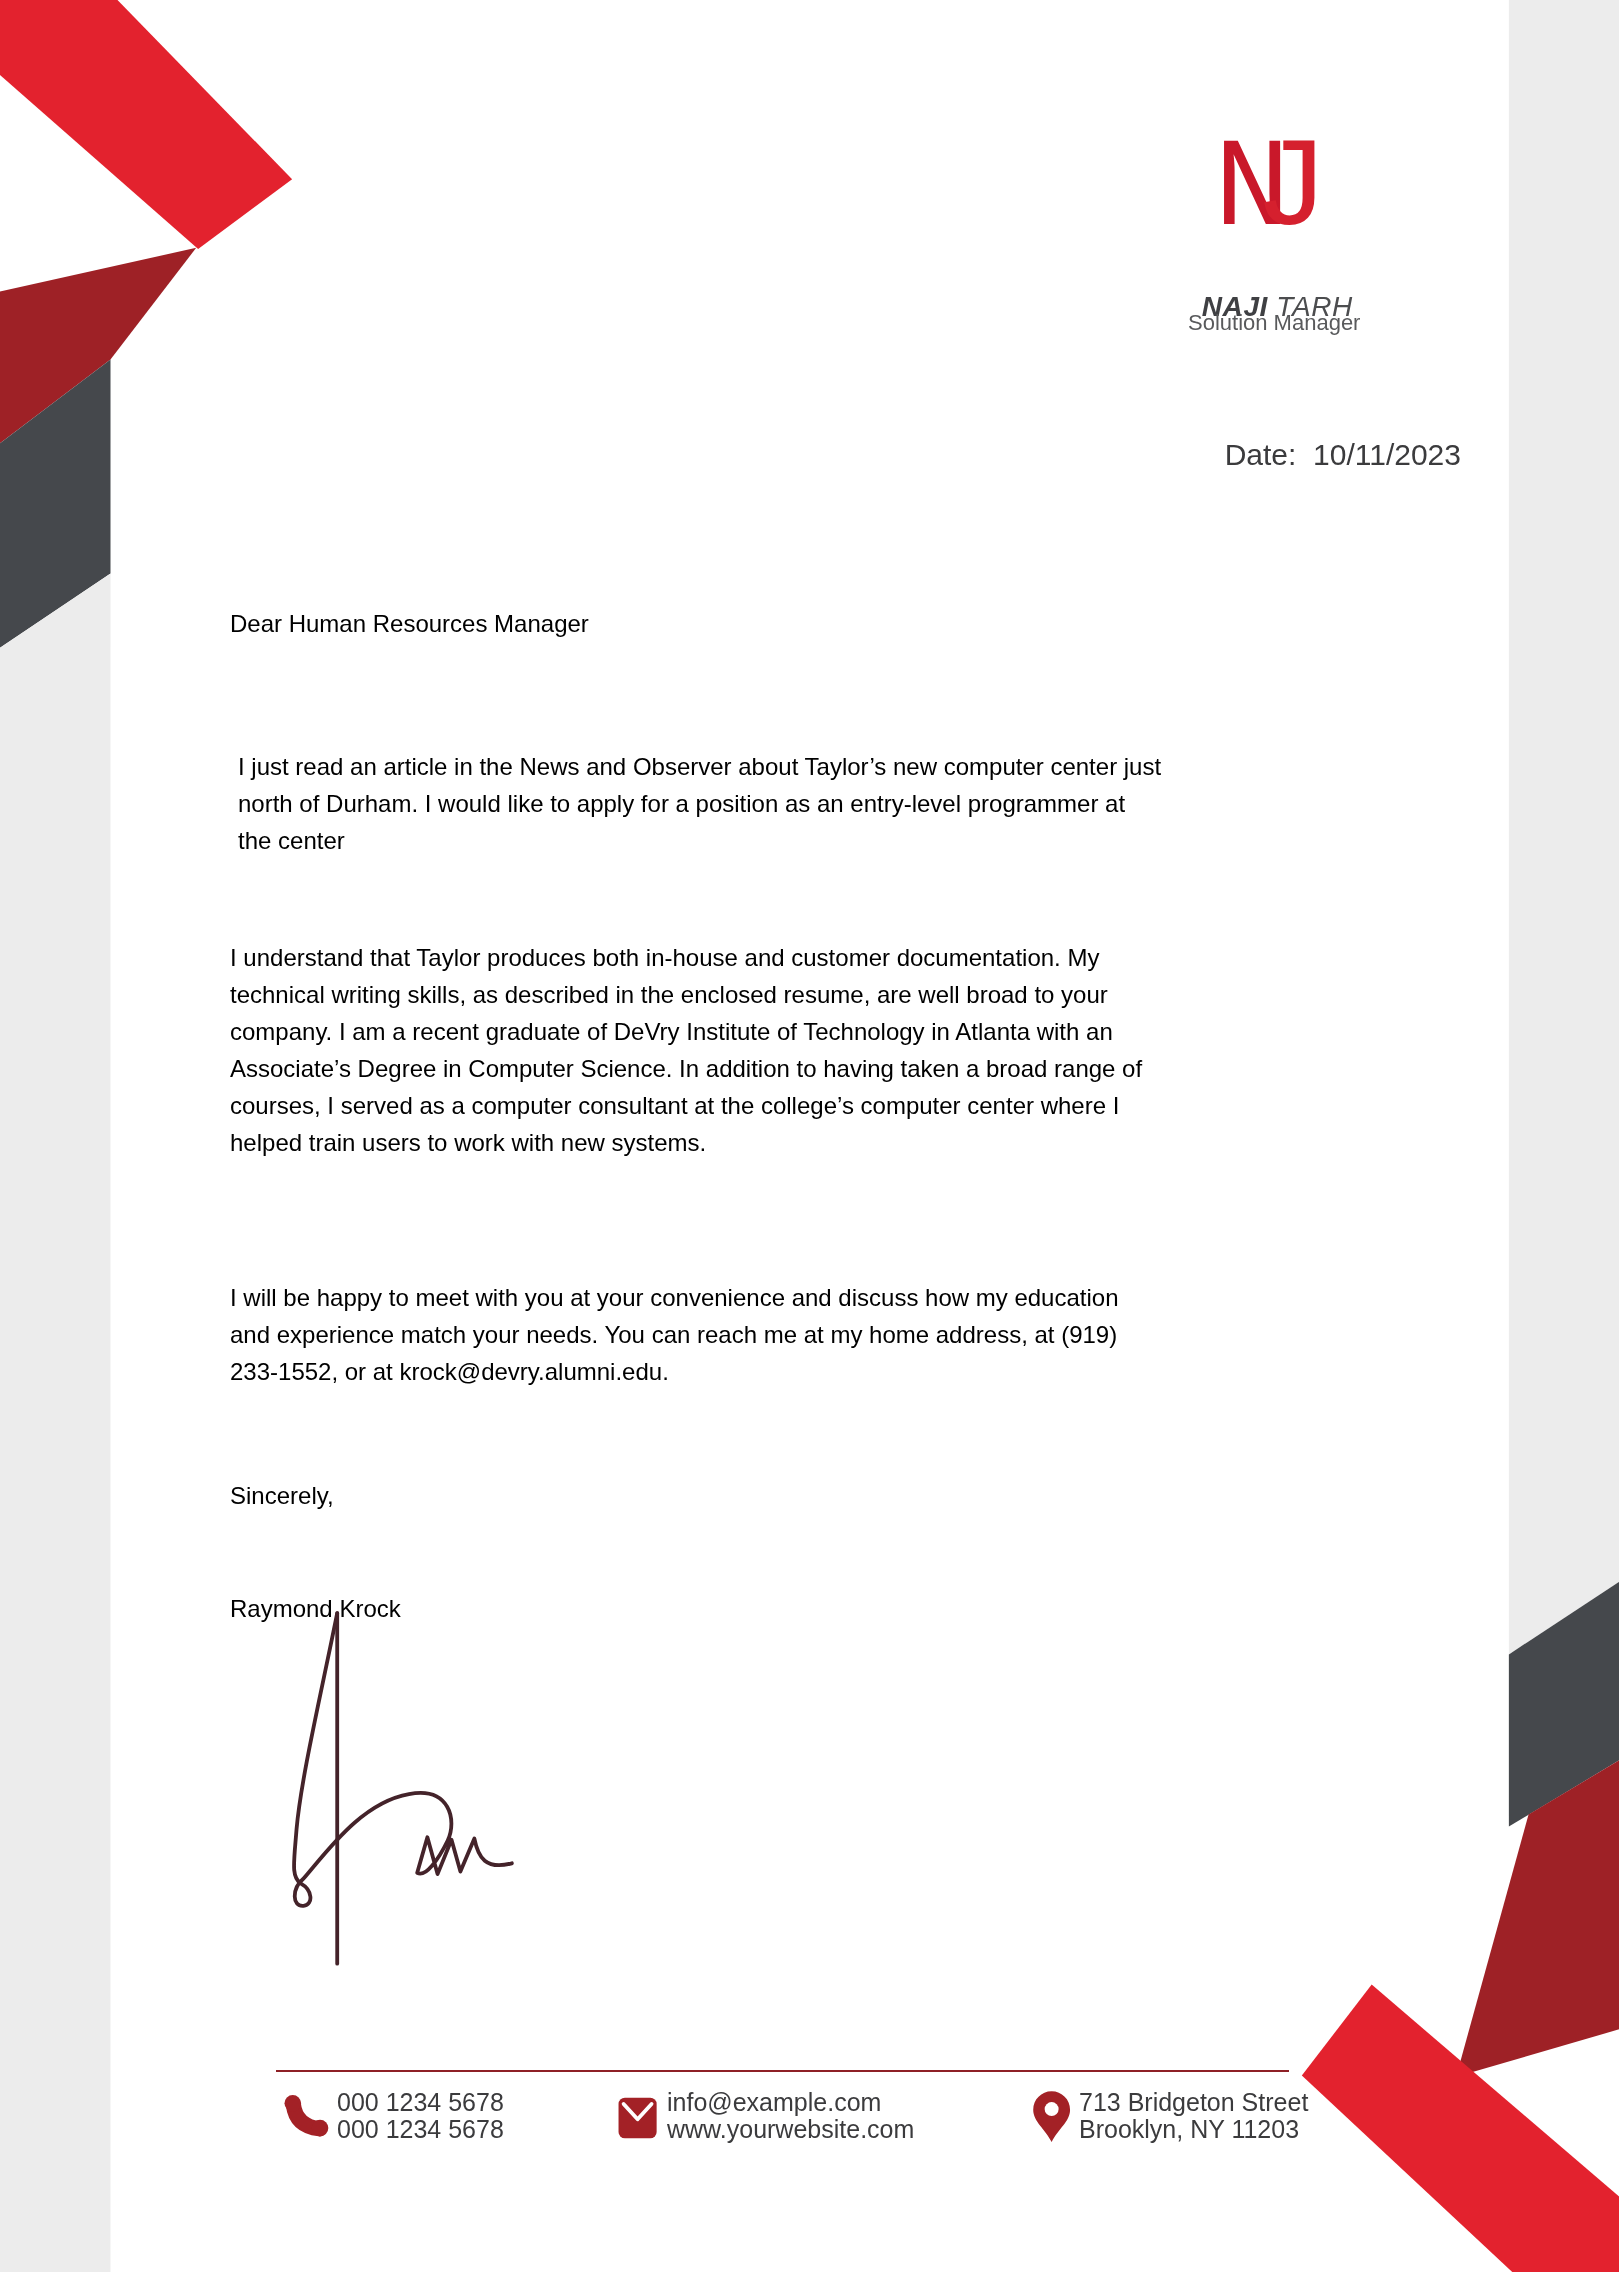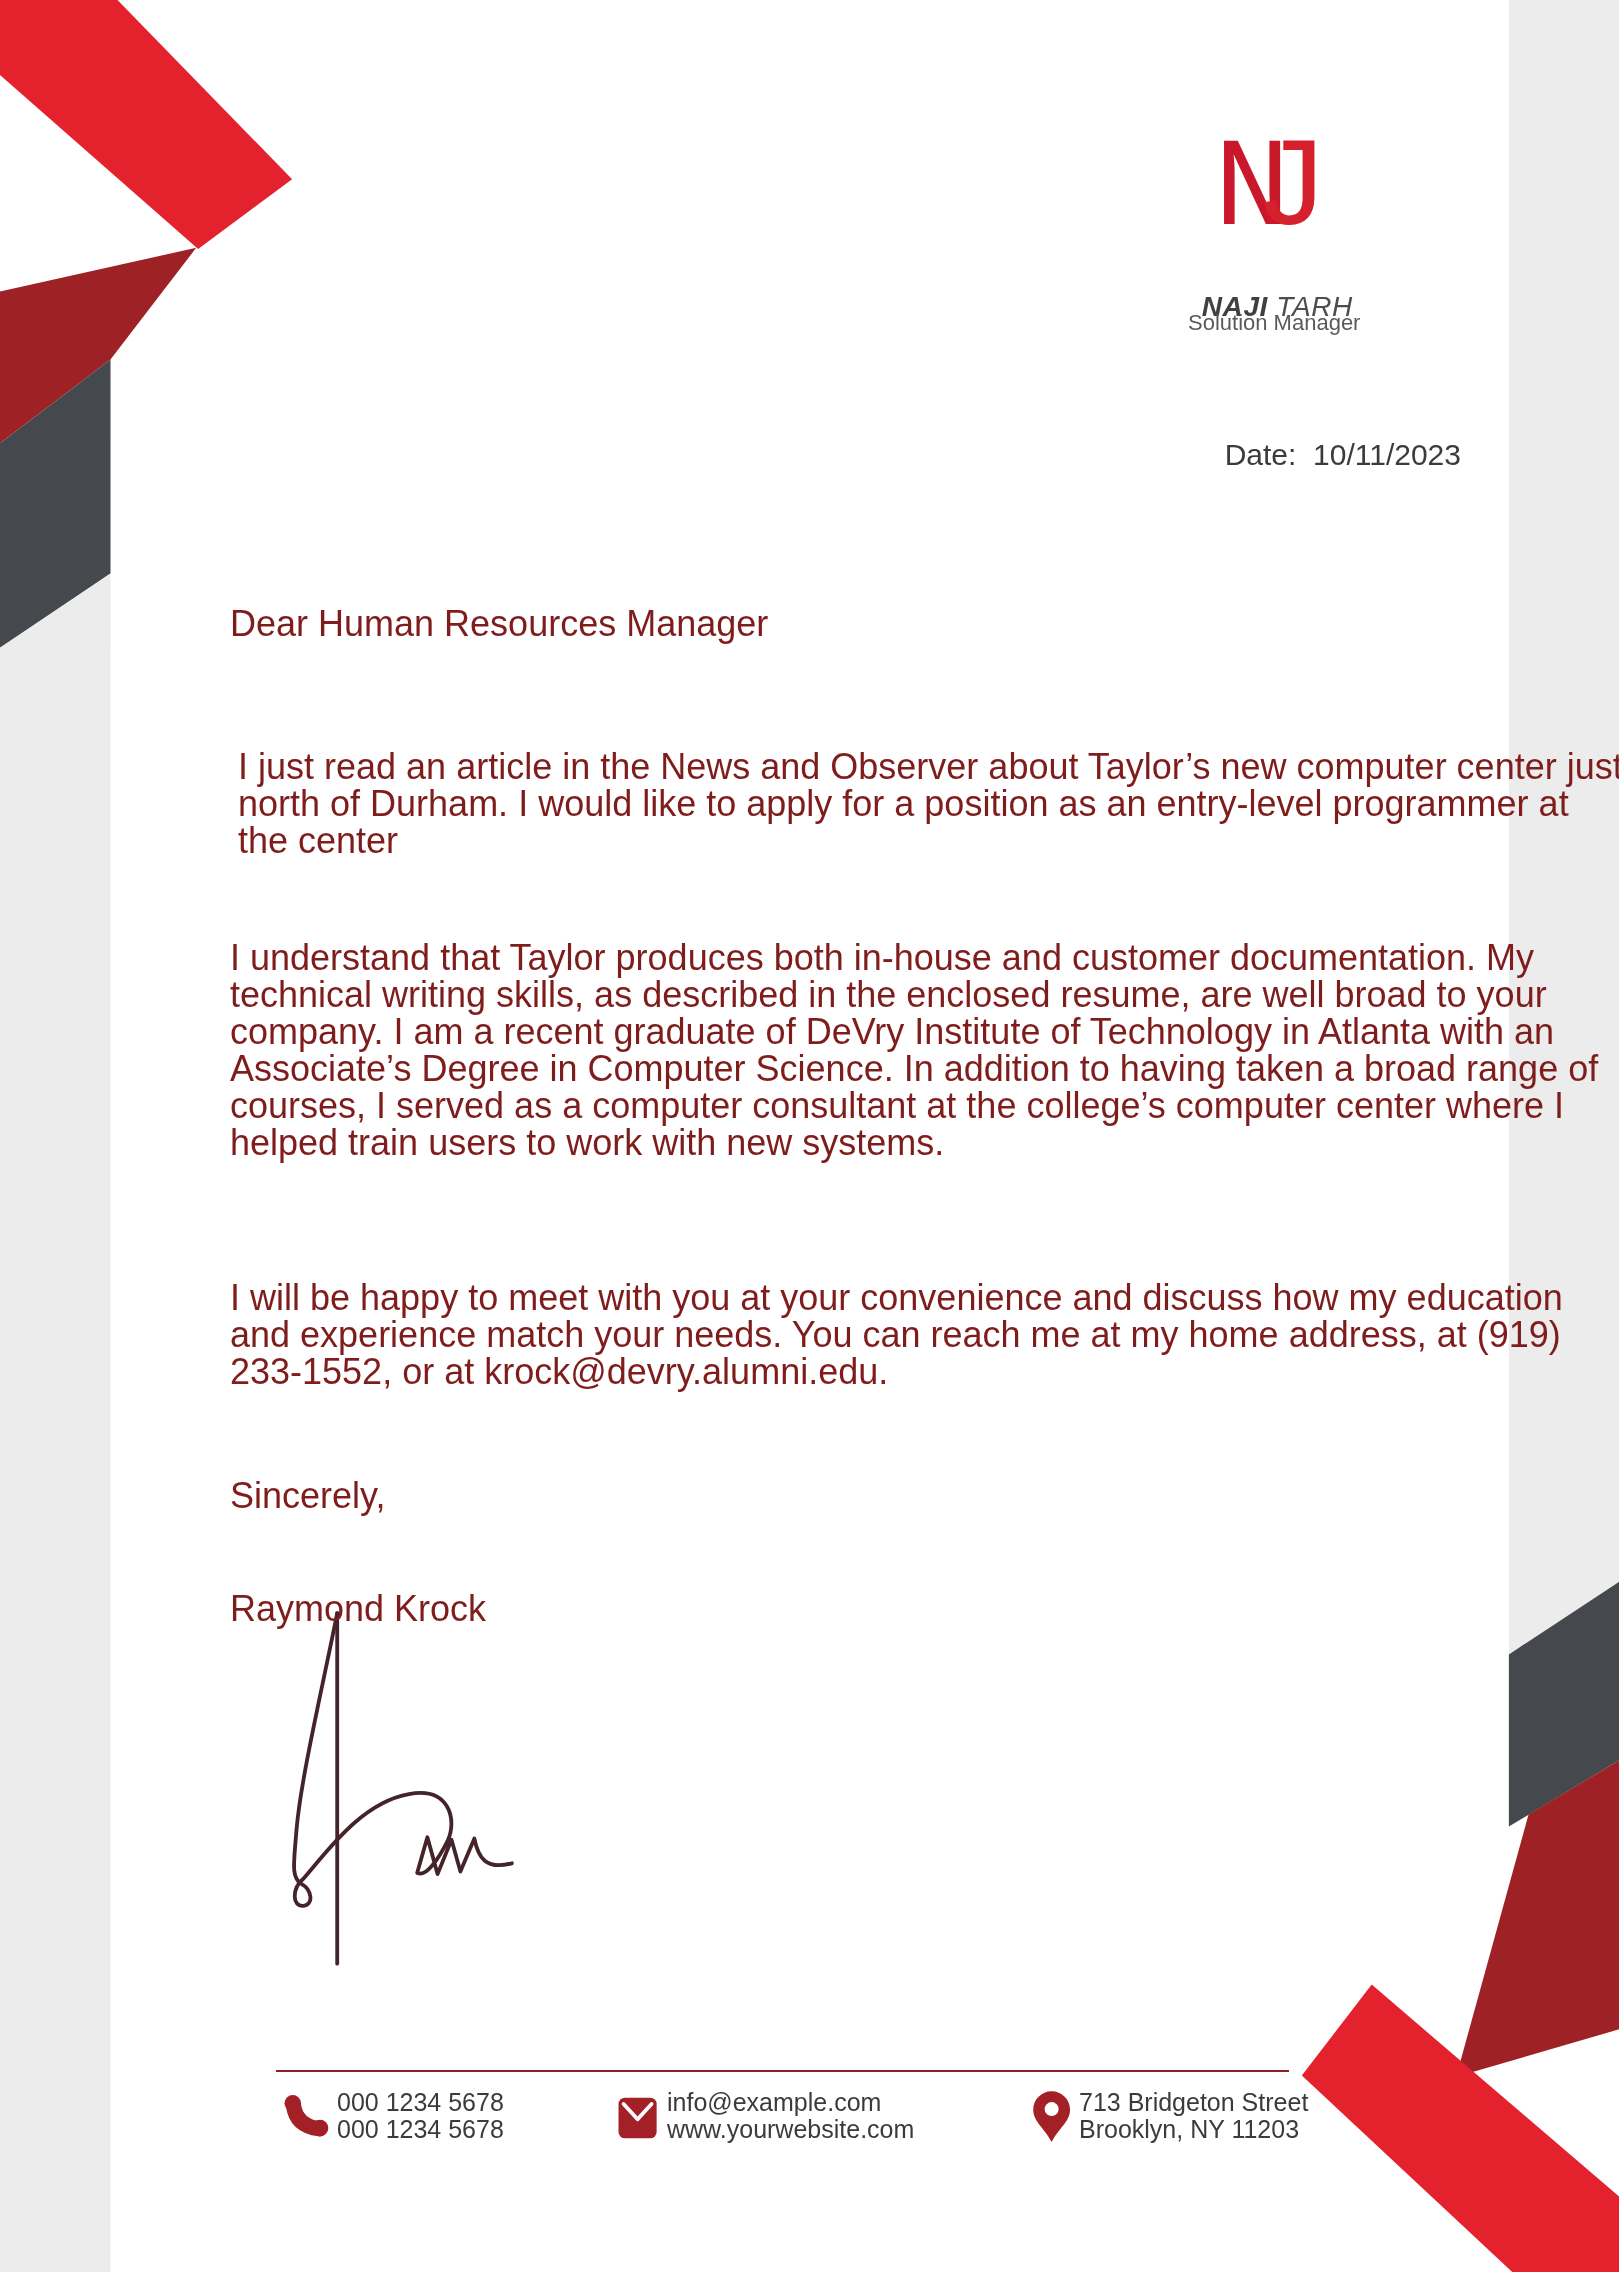--- a/index.html
+++ b/index.html
@@ -14,21 +14,21 @@
   .monogram{left:1214px;top:127px;line-height:127px;font-family:Liberation Mono, monospace;z-index:2;}
   .monogram .n{font-size:127px;color:#c9182a;}
   .monogram .j{font-size:127px;color:#d5202e;margin-left:-37px;}
   .brandname{left:1185px;top:259px;font-size:28px;letter-spacing:0.6px;z-index:2;white-space:pre;font-style:italic;}
   .brandname .bold{font-weight:bold;color:#3f4043;}
   .brandname .light{font-weight:normal;color:#4c4d4f;}
   .tagline{left:1188px;top:310px;font-size:22px;color:#595a5c;z-index:2;}
 
   .dateline{left:1208px;top:404px;font-size:30px;color:#3b3b3d;z-index:2;white-space:pre;}
 
-  .bodytext{font-size:36px;color:#7f1d1d;z-index:2;}
+  .bodytext{font-size:24px;color:#000000;z-index:2;}
   .line{white-space:pre;line-height:37px;}
   .greeting{left:230px;top:605px;}
   .para1{left:230px;top:748px;margin-left:8px;}
   .para2{left:230px;top:939px;}
   .para3{left:230px;top:1279px;}
   .closing{left:230px;top:1477px;}
   .signer{left:230px;top:1590px;}
 
   
   .divider{left:276px;top:2070px;width:1013px;height:1.9px;z-index:2;}

